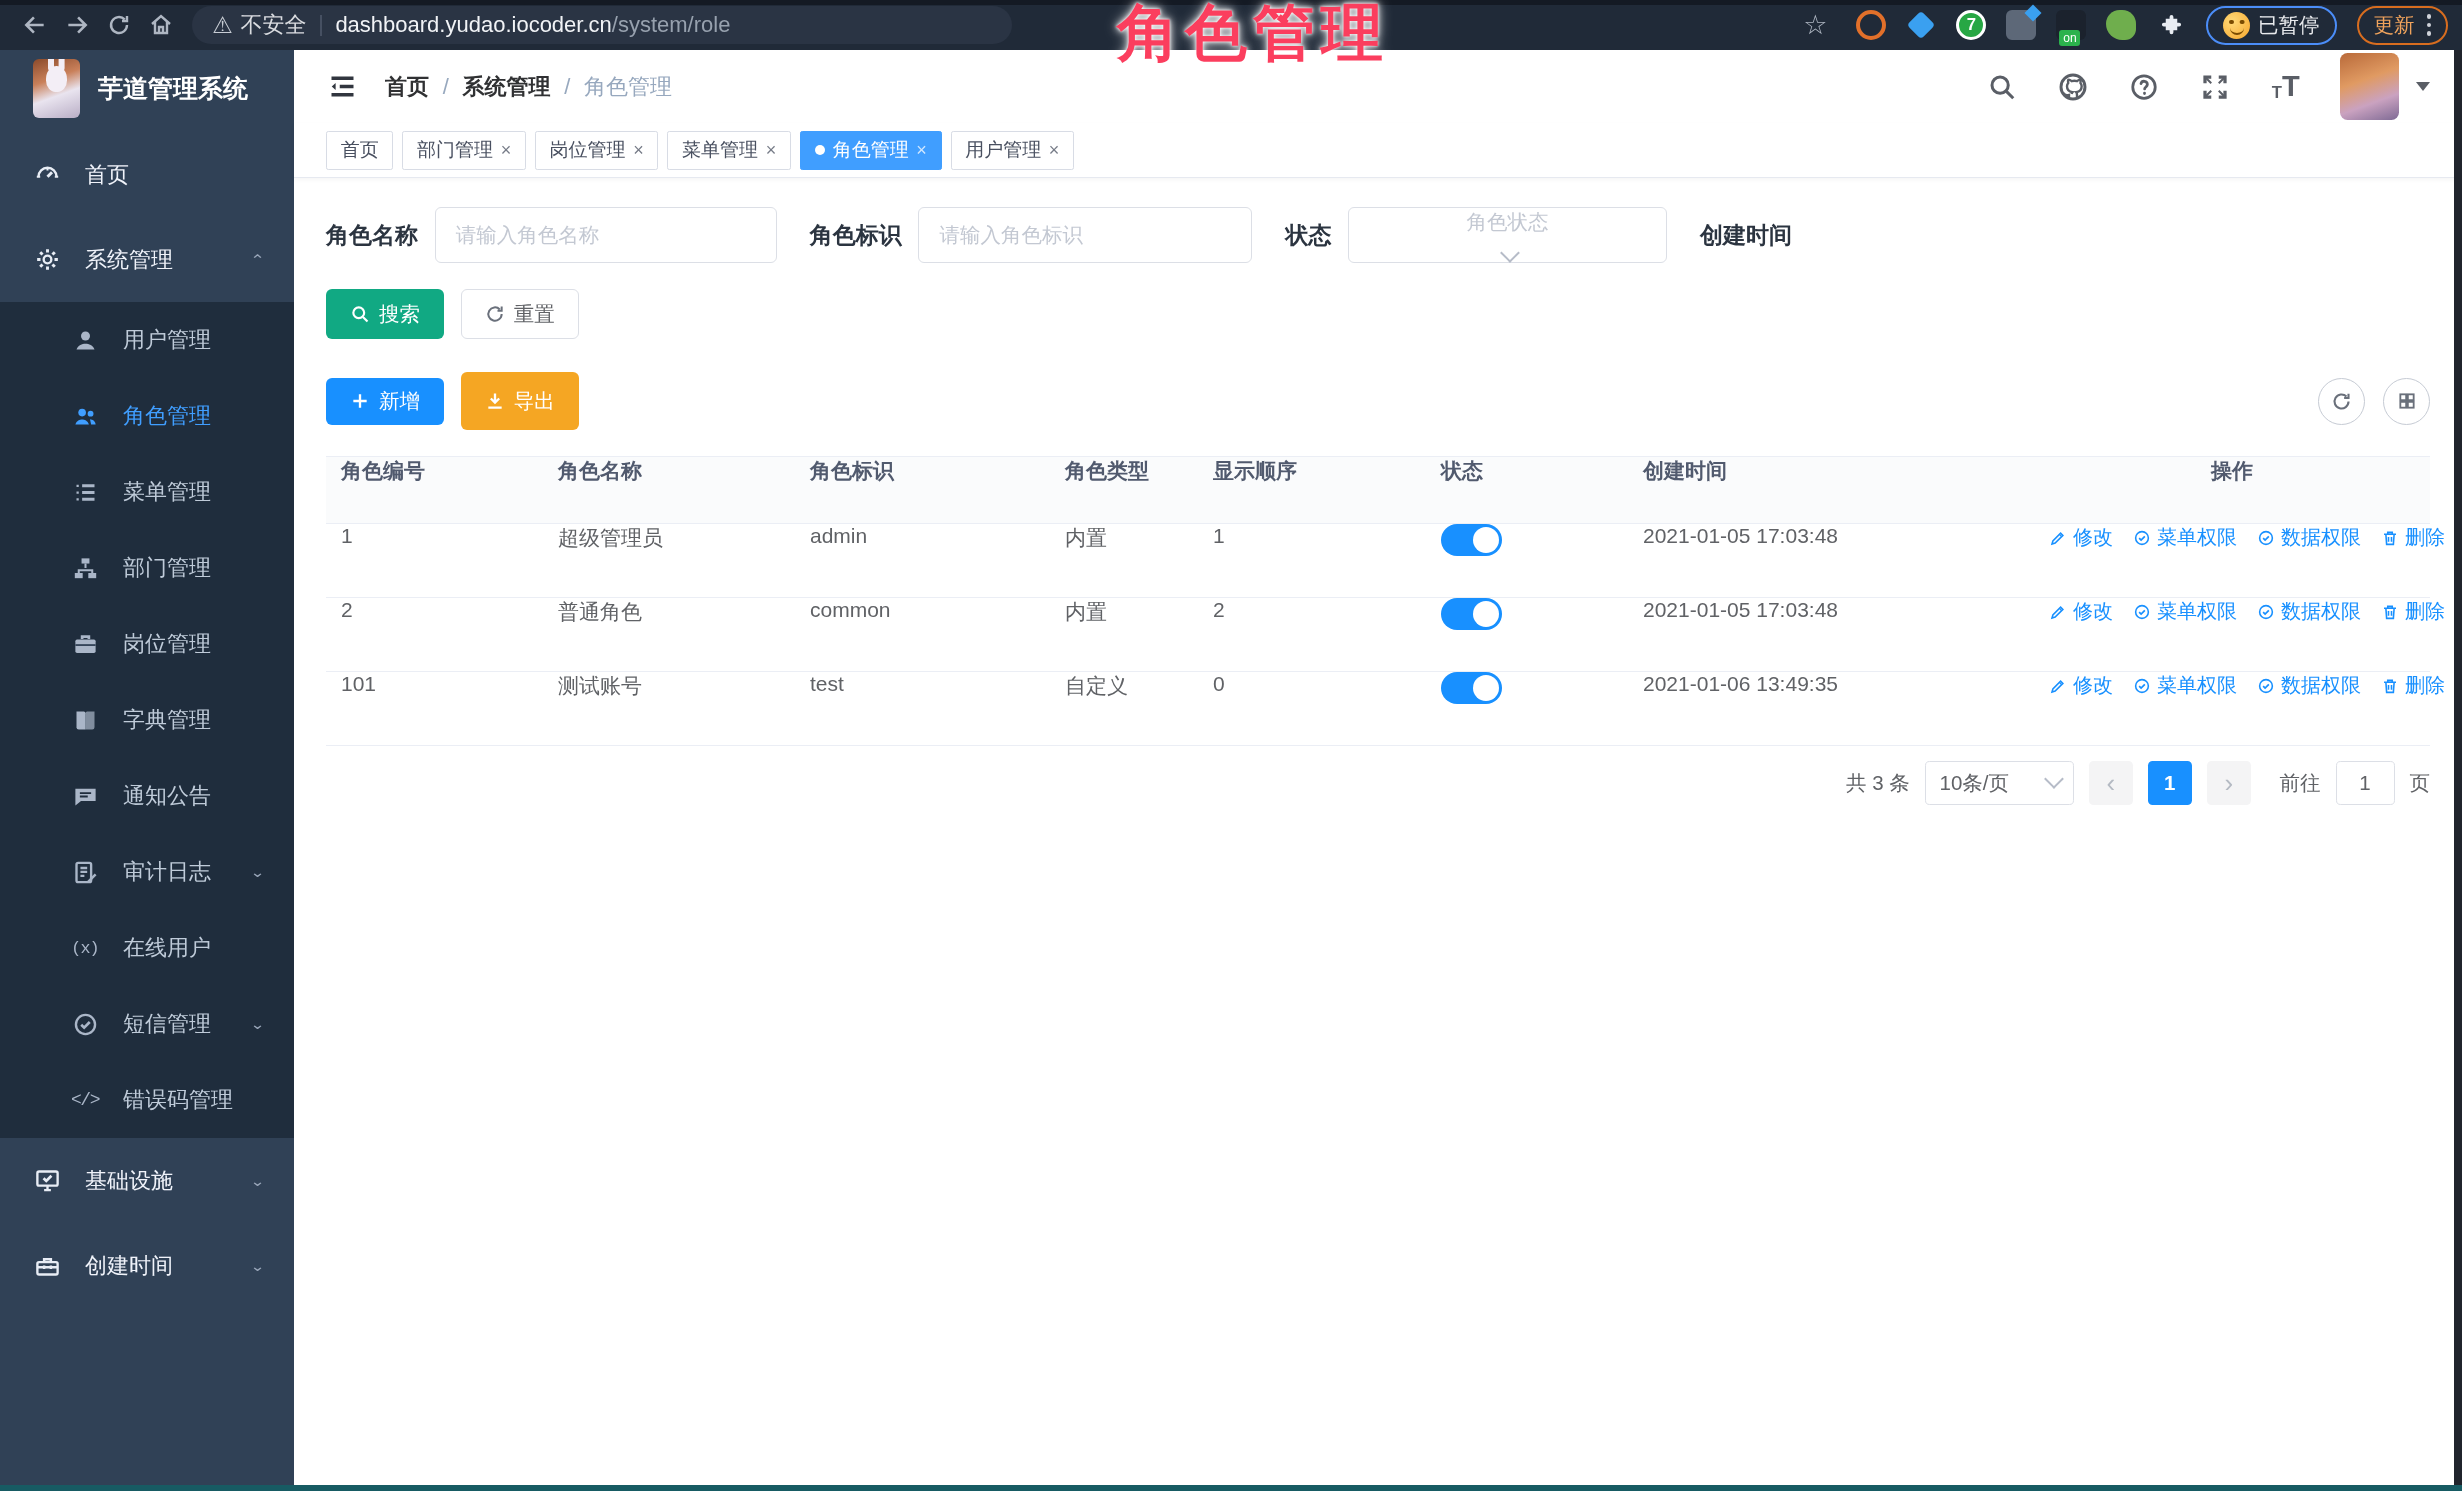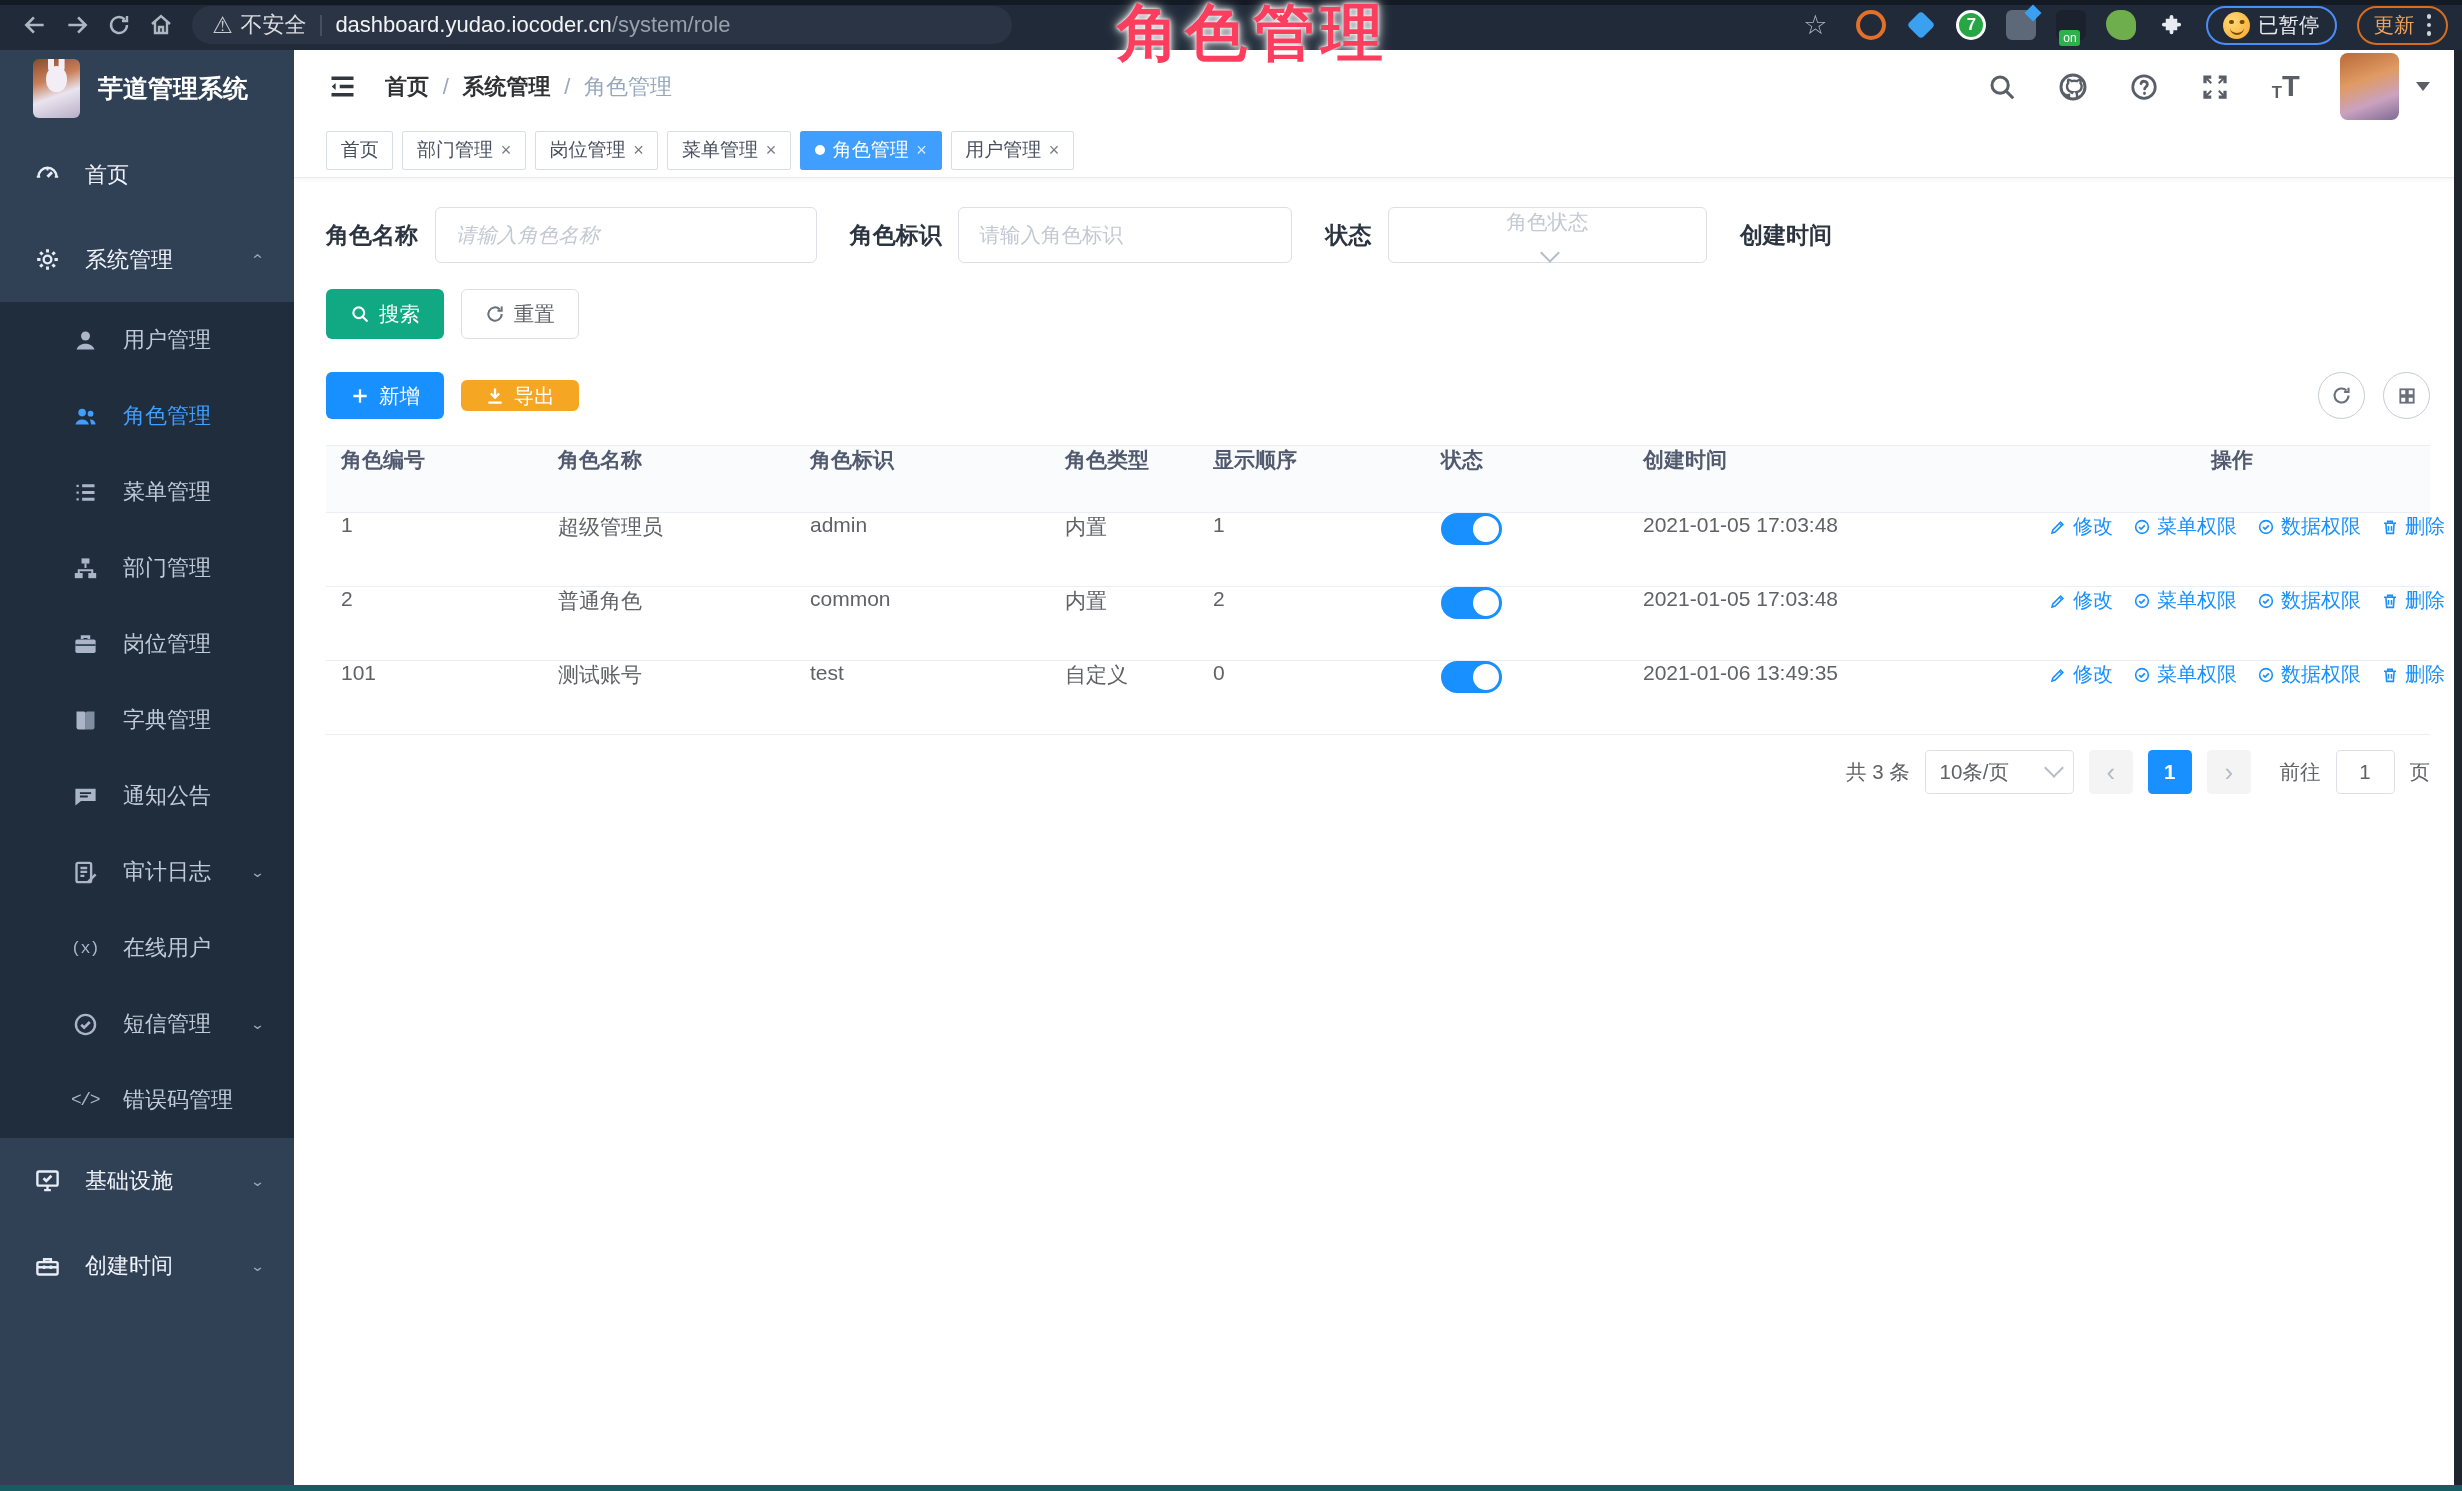--- a/index.html
+++ b/index.html
@@ -95,21 +95,21 @@
   .sel { justify-content:space-between; }
   .chev { width:13.7px; height:13.7px; border-right:2.3px solid #b6bcc8; border-bottom:2.3px solid #b6bcc8;
     transform:rotate(45deg) translateY(-3px); }
   .daterange { gap:12px; color:#c3c8d2; }
   .daterange .dsep { color:#9aa0ac; }
   .btn { height:50px; border-radius:6px; display:inline-flex; align-items:center; gap:9px;
     padding:0 23px; font-size:20.5px; cursor:pointer; border:1.5px solid transparent; white-space:nowrap; }
   .btn-search { background:#11a983; color:#fff; }
   .btn-reset { background:#fff; color:#606266; border-color:#dcdfe6; }
   .btn-add { background:#1890ff; color:#fff; height:47px; }
-  .btn-export { background:#f5a623; color:#fff; height:31px; }
+  .btn-export { background:#f5a623; color:#fff; height:58px; }
   .btn-row1 { margin-top:26px; display:flex; gap:16.7px; }
   .btn-row2 { margin-top:33px; display:flex; gap:16.7px; align-items:center; }
   .tool-circles { margin-left:auto; display:flex; gap:18px; }
   .circle-btn { width:47px; height:47px; border-radius:50%; border:1.5px solid #c6cbd4; color:#6a707b;
     display:flex; align-items:center; justify-content:center; background:#fff; cursor:pointer; }
 
   
   .table { margin-top:26px; width:100%; border-top:1.5px solid #ebeef5; font-size:21px; }
   .tr { display:flex; align-items:flex-start; border-bottom:1.5px solid #ebeef5;gap:27px; }
   .tr.head { height:67px; background:#fafbfc; color:#515a6e; font-weight:700; font-size:21px; }
@@ -440,21 +440,21 @@
           <span>用户管理</span>
           <span class="x">×</span>
         </div>
       </div>
 
     <div class="content">
 
       <div class="filter-row">
         <div class="f-group">
           <span class="f-label">角色名称</span>
-          <div class="inp" style="width:382px;font-style:italic;">
+          <div class="inp" style="width:342px;">
             <span class="ph">请输入角色名称</span>
           </div>
         </div>
         <div class="f-group">
           <span class="f-label">角色标识</span>
           <div class="inp" style="width:334px;">
             <span class="ph">请输入角色标识</span>
           </div>
         </div>
         <div class="f-group">

